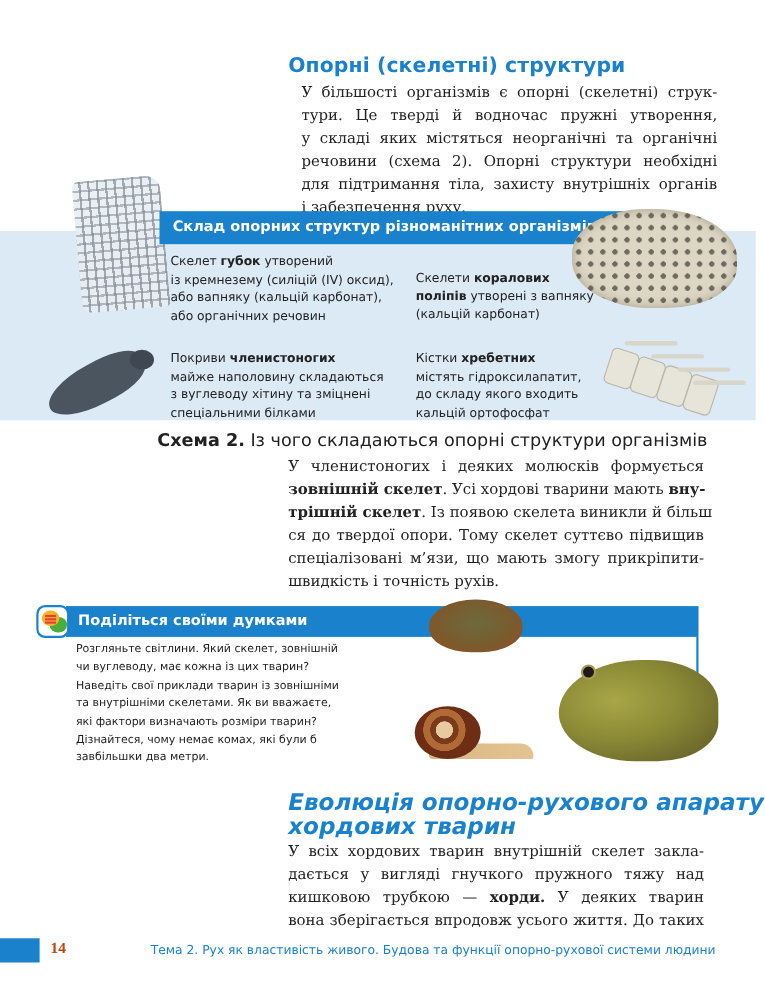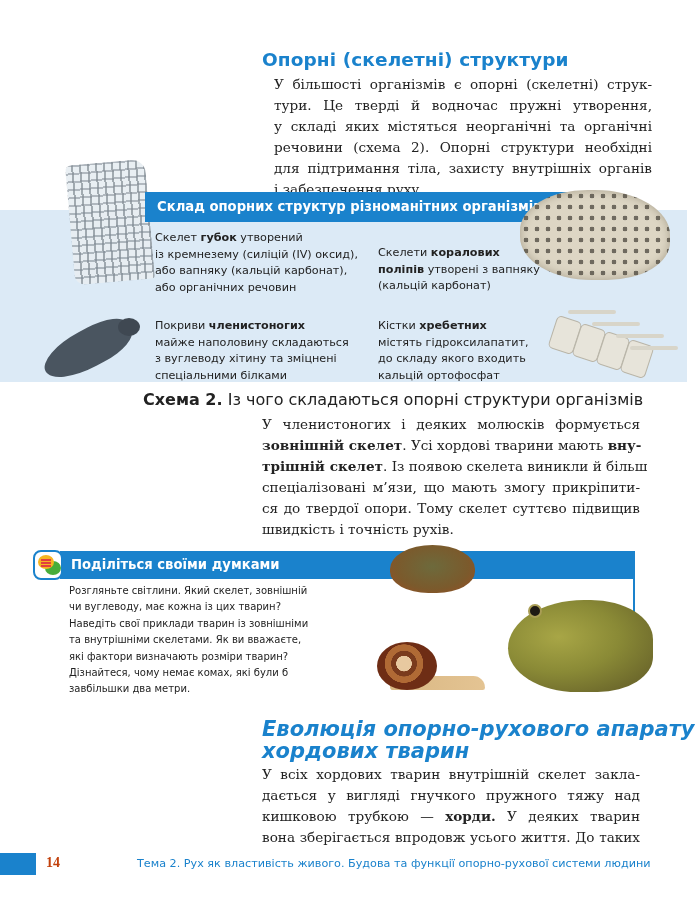--- a/index.html
+++ b/index.html
@@ -126,22 +126,22 @@
   <div class="proc" style="left:68px;top:34px"></div>
   <div class="proc" style="left:82px;top:46px"></div>
 </div>
 
 <div id="schema-caption"><b>Схема 2.</b><span> Із чого складаються опорні структури організмів</span></div>
 
 <div id="sec1-para2" class="body-text">
   <span class="ln">У членистоногих і деяких молюсків формується</span>
   <span class="ln"><b>зовнішній скелет</b><span>. Усі хордові тварини мають </span><b>вну-</b></span>
   <span class="ln"><b>трішній скелет</b><span>. Із появою скелета виникли й більш</span></span>
+  <span class="ln">ся до твердої опори. Тому скелет суттєво підвищив</span>
   <span class="ln">спеціалізовані м’язи, що мають змогу прикріпити-</span>
-  <span class="ln">ся до твердої опори. Тому скелет суттєво підвищив</span>
   <span class="ln last">швидкість і точність рухів.</span>
 </div>
 
 <div id="discuss-banner">Поділіться своїми думками</div>
 <div id="discuss-rightline"></div>
 <div id="discuss-icon">
   <div class="bub2"></div>
   <div class="bub1"></div>
   <div class="line" style="top:7px"></div>
   <div class="line" style="top:10px"></div>

